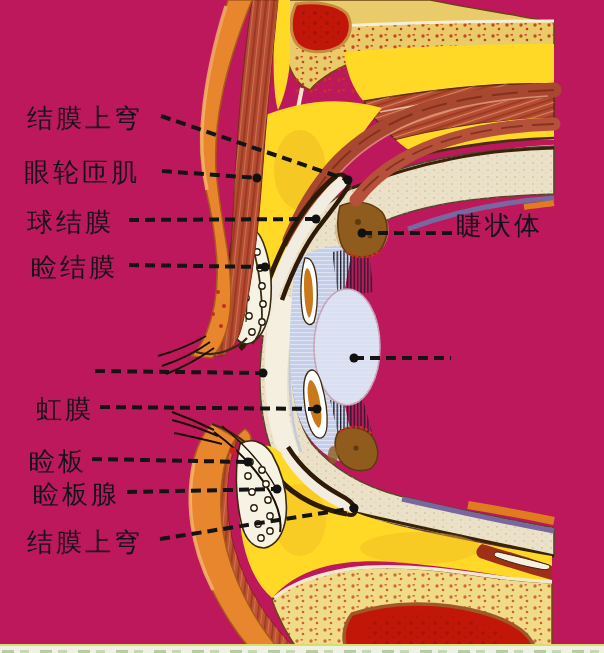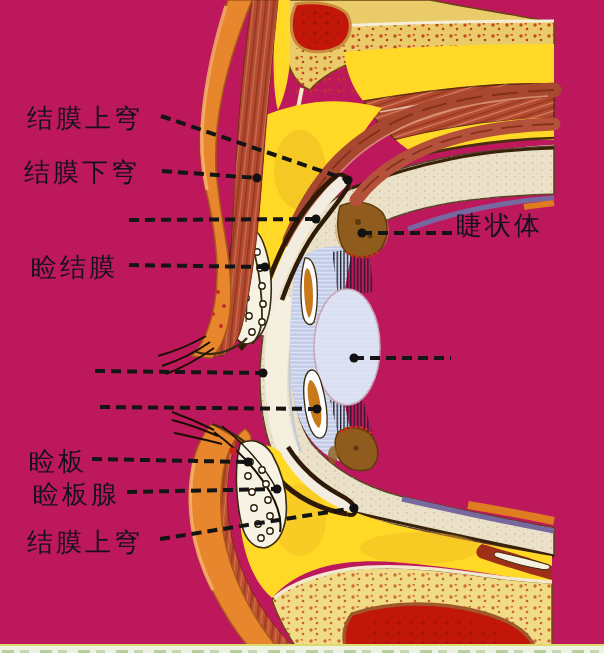--- a/index.html
+++ b/index.html
@@ -285,19 +285,21 @@
         <circle cx="317" cy="409" r="4.5"></circle>
     <circle cx="248" cy="462" r="4.5"></circle>
         <circle cx="277" cy="489" r="4.5"></circle>
     <circle cx="354" cy="508" r="4.5"></circle>
         <circle cx="362" cy="233" r="4.5"></circle>
     <circle cx="354" cy="358" r="4.5"></circle>
   </g>
 </svg>
 
   <div class="lbl" style="left:27px;top:103px">结膜上穹</div>
-  <div class="lbl" style="left:24px;top:157px">结膜下穹</div>
+  <div class="lbl" style="left:24px;top:157px">眼轮匝肌</div>
+  <div class="lbl" style="left:27px;top:207px">球结膜</div>
   <div class="lbl" style="left:31px;top:252px">睑结膜</div>
+  <div class="lbl" style="left:36px;top:394px">虹膜</div>
   <div class="lbl" style="left:29px;top:446px">睑板</div>
   <div class="lbl" style="left:33px;top:479px">睑板腺</div>
   <div class="lbl" style="left:27px;top:527px">结膜上穹</div>
   <div class="lbl" style="left:456px;top:210px">睫状体</div>
 </div>
 
 </body></html>

